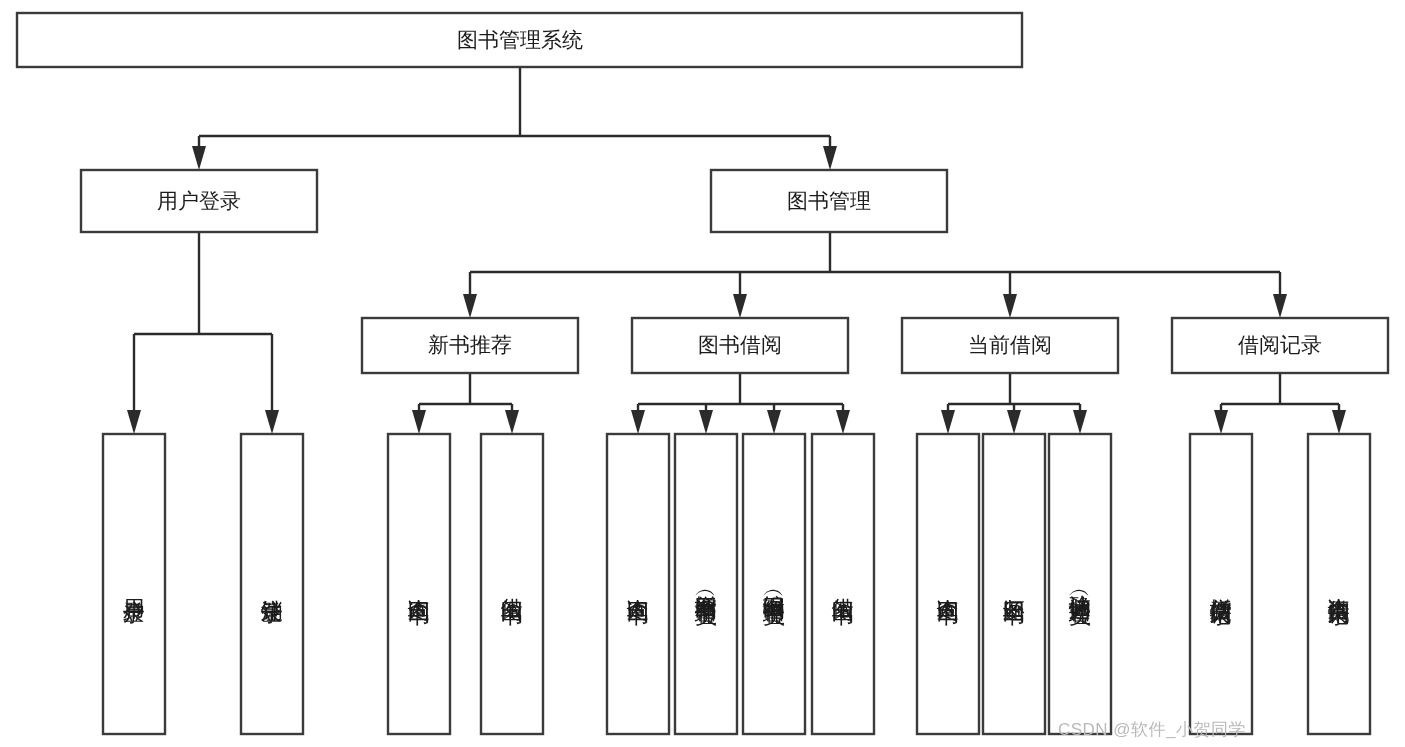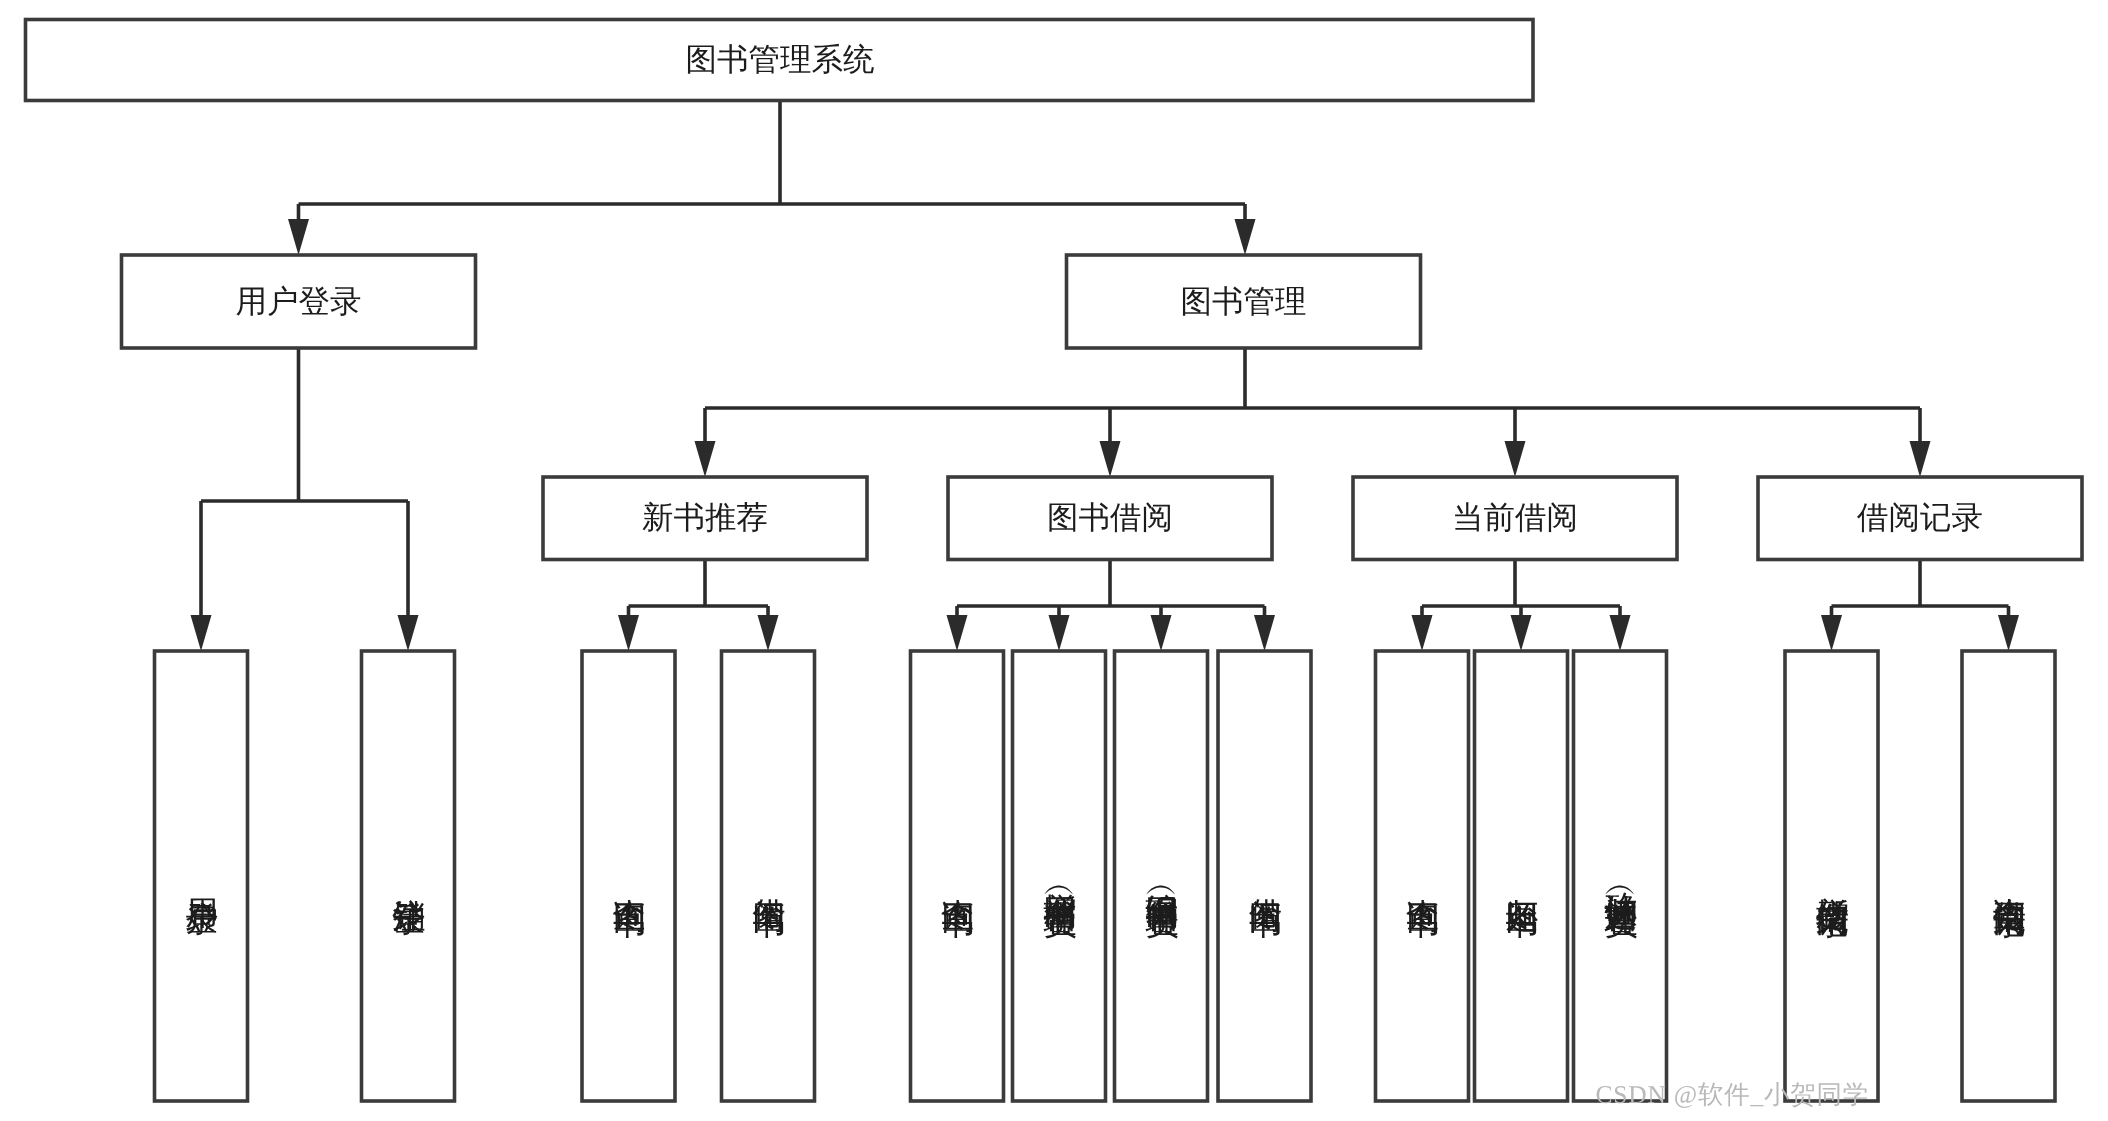--- a/index.html
+++ b/index.html
@@ -64,21 +64,21 @@
     align-items: center;
     justify-content: center;
     white-space: nowrap;
     pointer-events: none;
     user-select: none;
   }
   .watermark {
     position: absolute;
     right: 16px;
     bottom: 6px;
-    font-family: Liberation Serif, serif;
+    font-family: Liberation Sans, sans-serif;
     font-size: 17px;
     color: #b9b9b9;
     letter-spacing: 0.5px;
     white-space: nowrap;
   }
 </style>
 </head>
 <body>
 
 <div id="diagram-root">

